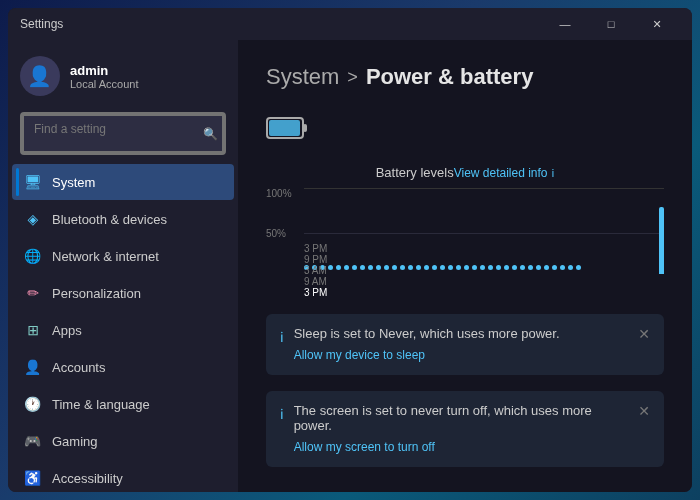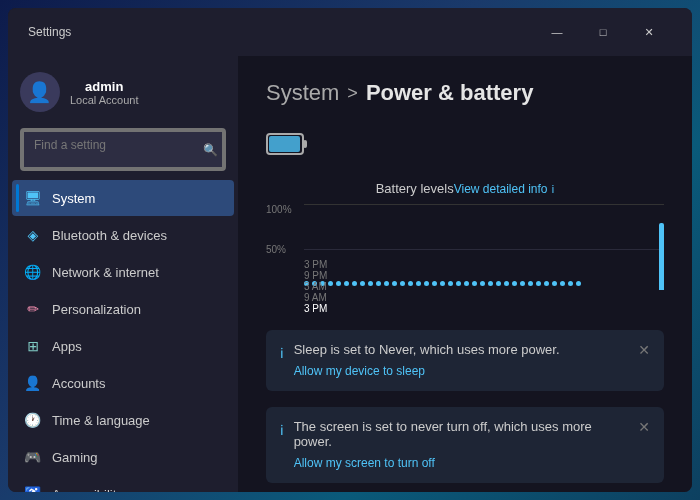--- a/index.html
+++ b/index.html
@@ -30,25 +30,25 @@
       background: #1e1e2e;
       border-radius: 8px;
       display: flex;
       flex-direction: column;
       z-index: 1;
       overflow: hidden;
     }
 
     
     .titlebar {
-      height: 48px;
+      height: 32px;
       background: #1e1e2e;
       display: flex;
       align-items: center;
-      padding: 0 20px;
+      padding: 0 12px;
       flex-shrink: 0;
     }
     .titlebar-title {
       color: #ccc;
       font-size: 12px;
       flex: 1;
     }
     .titlebar-controls {
       display: flex;
       gap: 0;
@@ -95,21 +95,21 @@
       background: #3a3a5c;
       display: flex;
       align-items: center;
       justify-content: center;
       flex-shrink: 0;
     }
     .avatar-icon {
       color: #aaa;
       font-size: 20px;
     }
-    .user-info { display: flex; flex-direction: column; text-align: center; }
+    .user-info { display: flex; flex-direction: column; }
     .user-name { color: #fff; font-size: 13px; font-weight: 600; }
     .user-type { color: #aaa; font-size: 11px; }
 
     .search-box {
       margin: 0 12px 8px;
       position: relative;
     }
     .search-input {
       width: 100%;
       background: #2d2d42;

